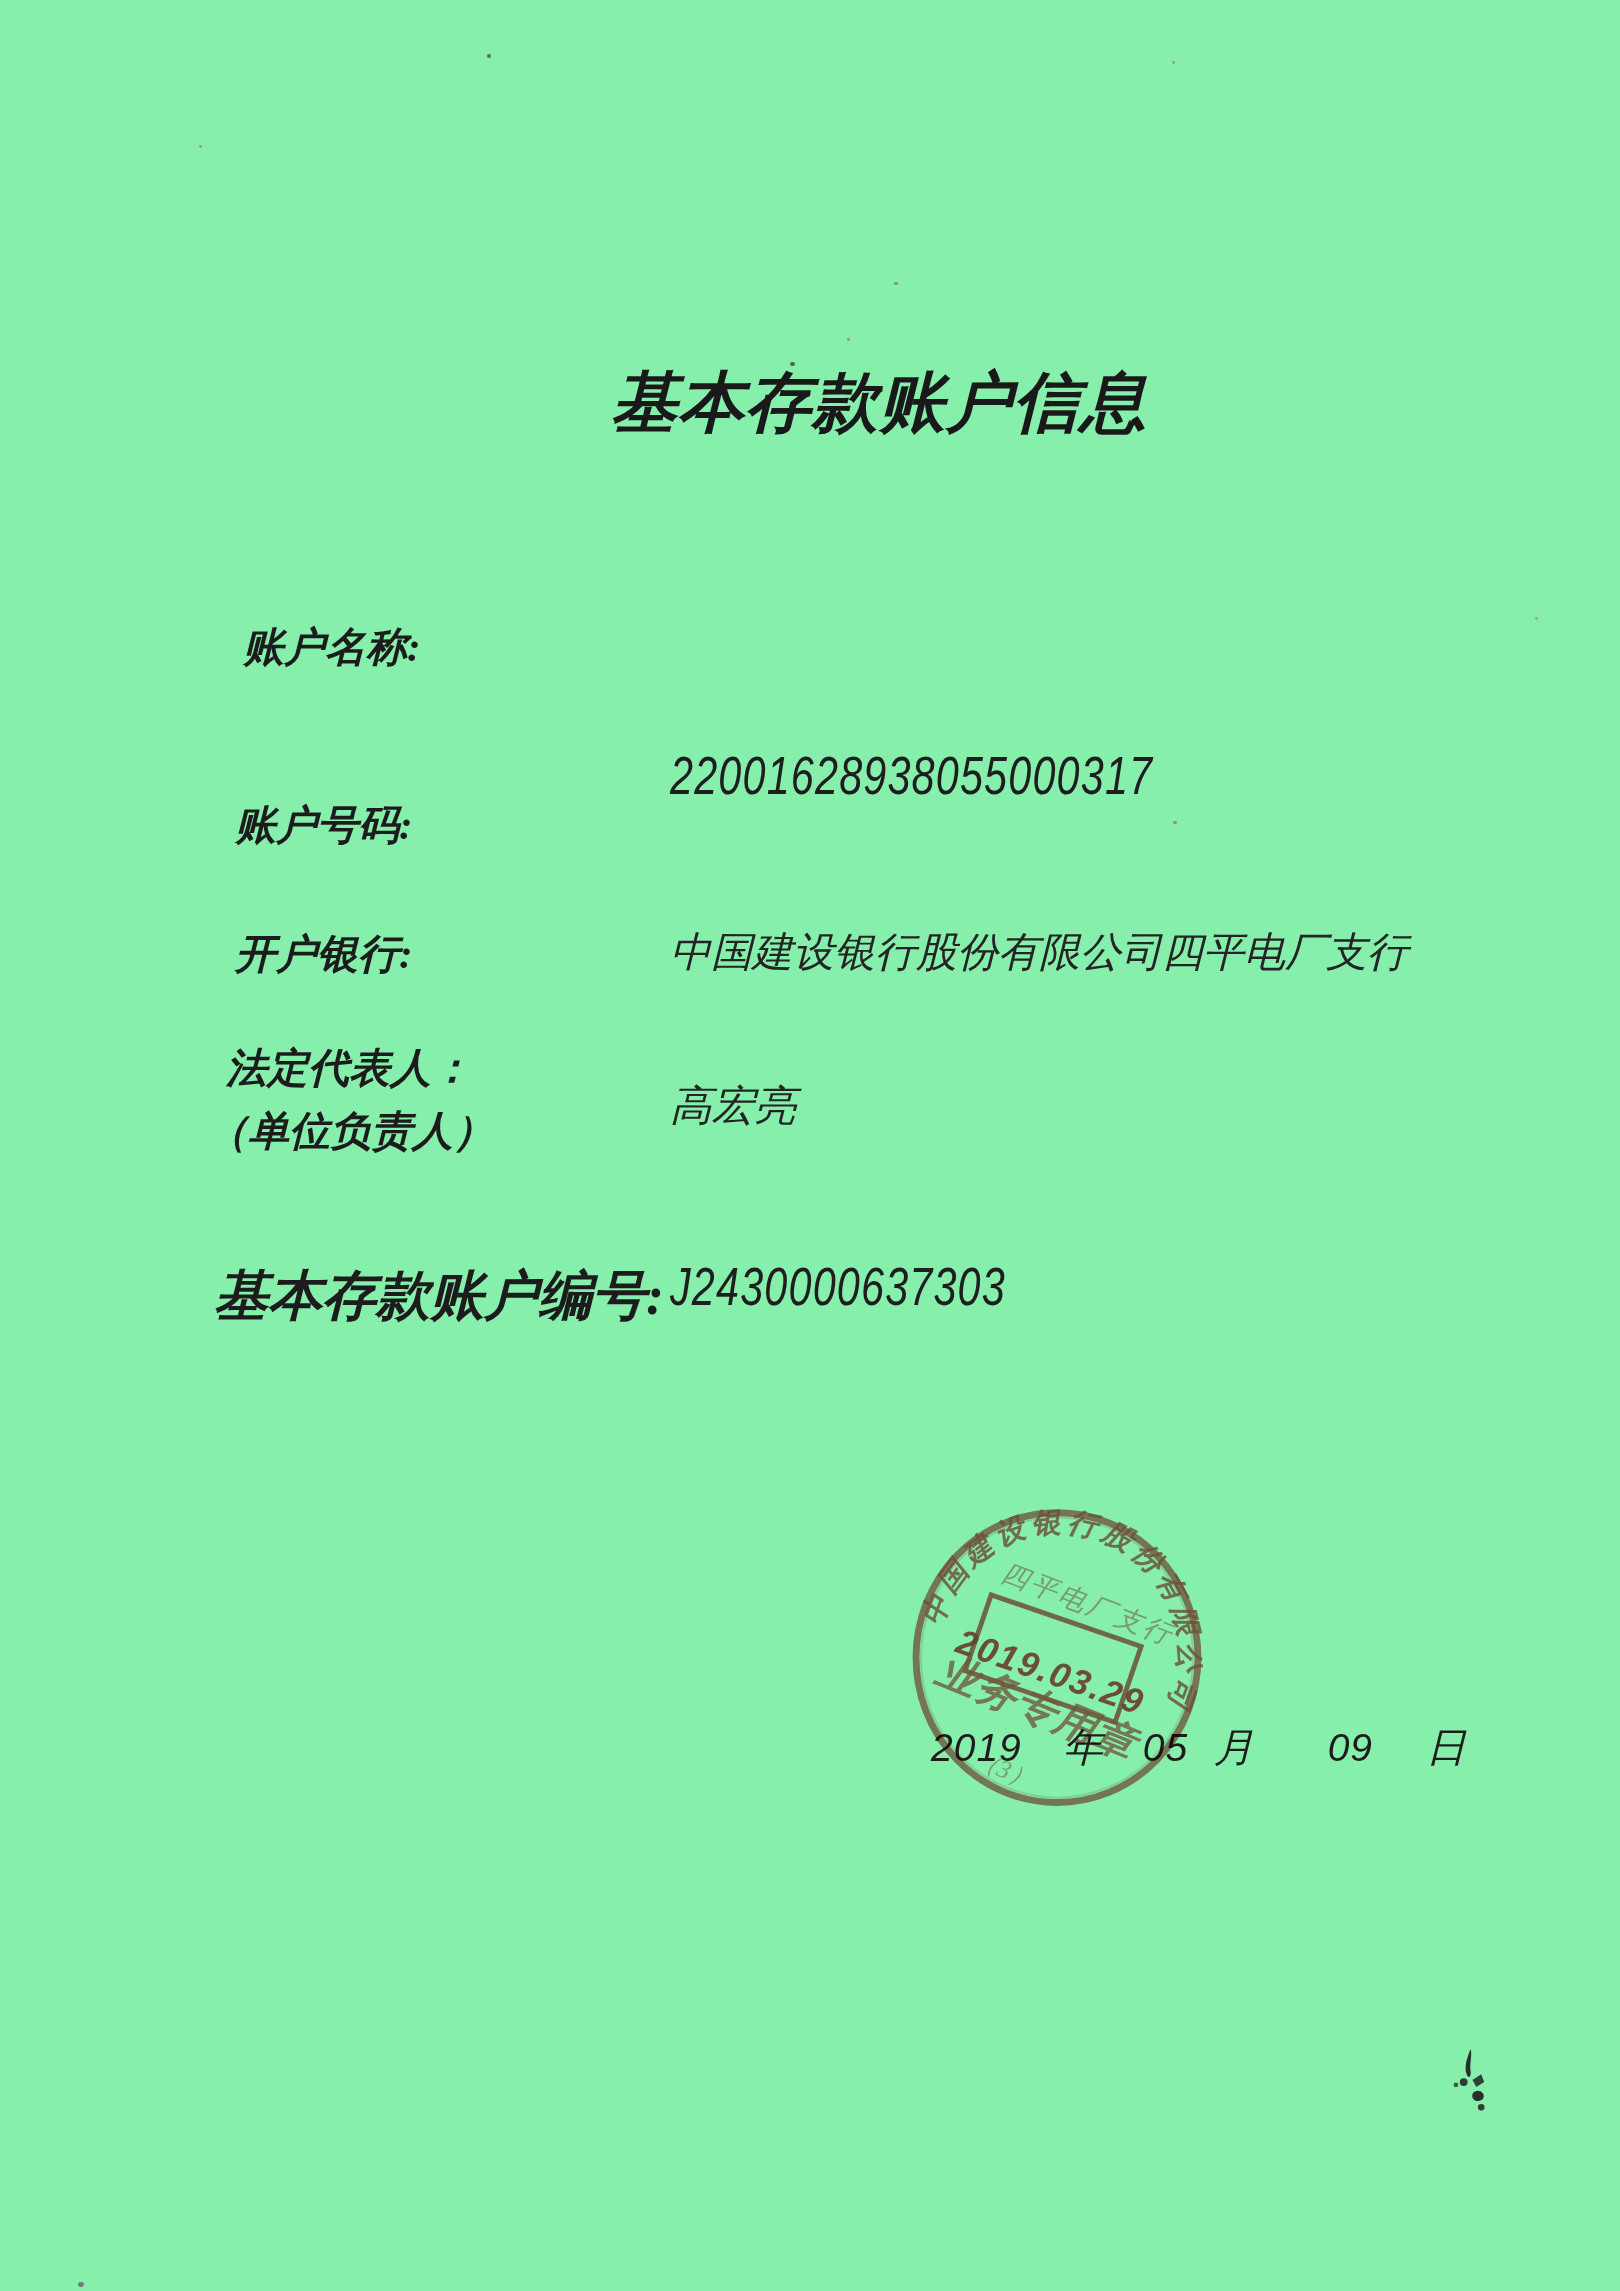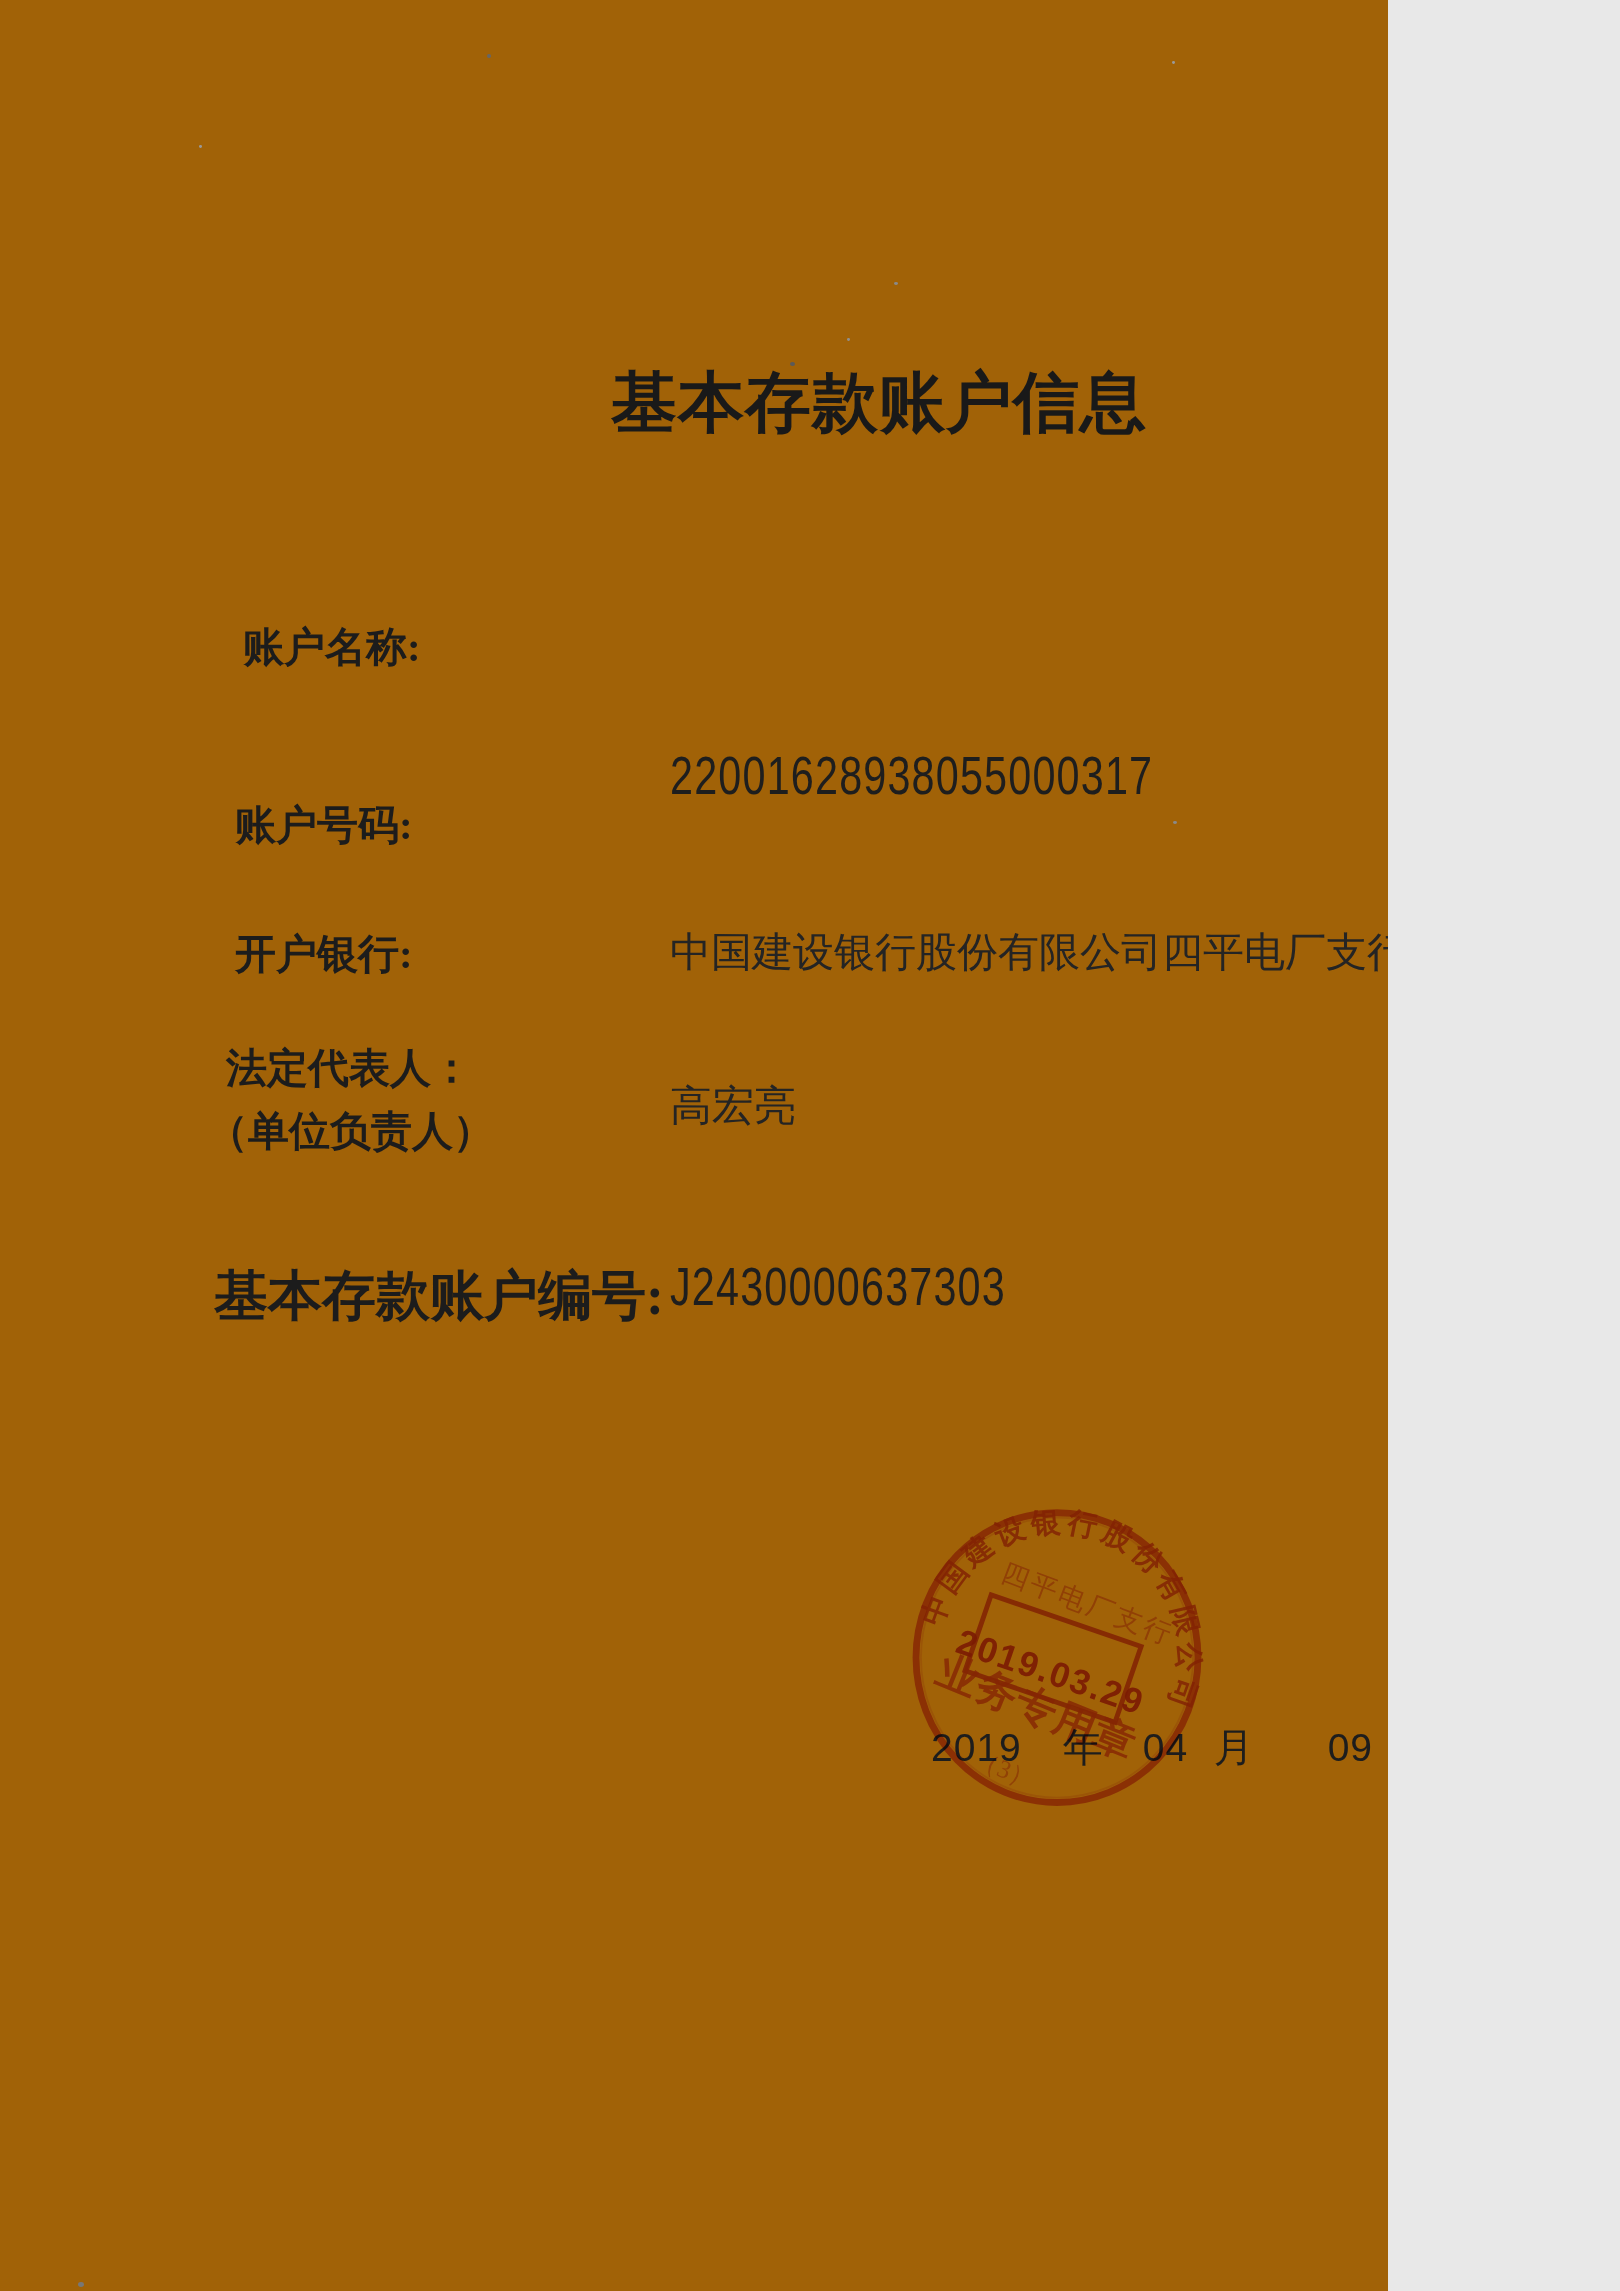--- a/index.html
+++ b/index.html
@@ -1,22 +1,23 @@
 <!DOCTYPE html>
 <html><head>
 <meta charset="utf-8">
 <style>
   html,body{margin:0;padding:0;background:#e8e8e8;}
   .page{
     position:relative;
-    width:1388px;height:2292px;
-    background:#a16207;
+    width:1620px;height:2292px;
+    background:#86efac;
     overflow:hidden;
     font-family:"Liberation Serif","DejaVu Serif",serif;
     color:#222;
+    font-style:italic;
   }
   .abs{position:absolute;white-space:nowrap;line-height:1.15;}
   .title{
     left:611px;top:365px;
     font-size:66px;font-weight:700;letter-spacing:1px;color:#191919;
   }
   .flabel{font-size:41px;font-weight:700;color:#1c1c1c;}
   .fvalue{font-size:42px;font-weight:400;color:#242424;}
   .num{
     font-family:"Liberation Sans","DejaVu Sans",sans-serif;
@@ -62,21 +63,21 @@
   <div class="abs flabel f3l">法定代表人：</div>
   <div class="abs flabel f3l2">（单位负责人）</div>
   <div class="abs fvalue f3v">高宏亮</div>
 
   <div class="abs flabel f4l">基本存款账户编号:</div>
   <div class="abs f4v"><span class="num">J2430000637303</span></div>
 
   <div class="abs dateline">
     <span>2019</span>
     <span class="unit g1">年</span>
-    <span class="g2">04</span>
+    <span class="g2">05</span>
     <span class="unit g3">月</span>
     <span class="g4">09</span>
     <span class="unit g5">日</span>
   </div>
 
   <svg class="abs stamp" viewBox="0 0 320 334" xmlns="http://www.w3.org/2000/svg" xmlns:xlink="http://www.w3.org/1999/xlink">
     <defs>
       <path id="rimArc" d="M 39.5 146.5 A 123 123 0 1 1 263.2 226.8" fill="none"></path>
     </defs>
 

